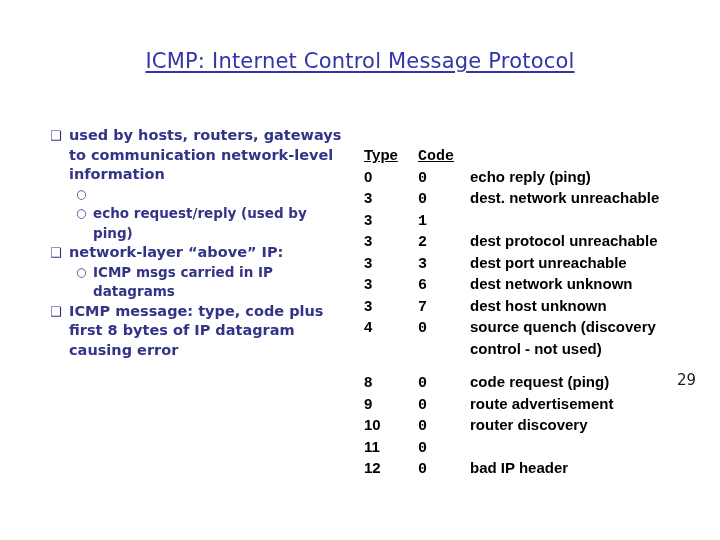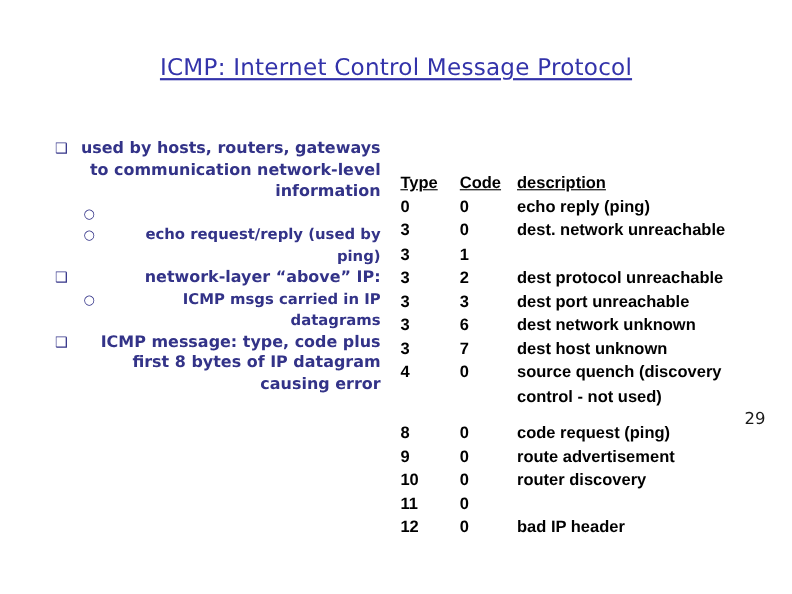--- a/index.html
+++ b/index.html
@@ -71,52 +71,51 @@
   .bullet-row.lvl1 .bullet-glyph {
     width: 19px;
     font-size: 13px;
   }
   .bullet-row.lvl2 .bullet-glyph {
     width: 17px;
     font-size: 12px;
   }
   .bullet-text {
     flex: 1 1 auto;
-    text-align: right;
   }
 
   
   .icmp-table {
     position: absolute;
     left: 364px;
     top: 144px;
     width: 350px;
     font-family: "Liberation Sans", sans-serif;
     font-weight: bold;
     font-size: 15px;
     color: #000000;
-    margin-top: 12px;
   }
   .tbl-row {
     display: flex;
     align-items: baseline;
     height: 21.5px;
     line-height: 21.5px;
   }
   .tbl-row.header .col {
     text-decoration: underline;
     text-underline-offset: 1px;
   }
   .col-type {
     flex: 0 0 auto;
     width: 54px;
   }
   .col-code {
     flex: 0 0 auto;
     width: 52px;
+    font-family: Liberation Mono, monospace;
   }
   .col-desc {
     flex: 1 1 auto;
     white-space: nowrap;
   }
   .tbl-row.spacer {
     height: 12px;
   }
 
   
@@ -160,21 +159,20 @@
       <div class="bullet-row lvl1">
         <span class="bullet-glyph">❑</span>
         <span class="bullet-text">ICMP message: type, code plus first 8 bytes of IP datagram causing error</span>
       </div>
     </div>
 
   <div class="icmp-table">
     <div class="tbl-row header">
       <span class="col col-type">Type</span>
       <span class="col col-code">Code</span>
-      <span class="col col-desc">description</span>
     </div>
     <div>
         <div class="tbl-row">
           <span class="col col-type">0</span>
           <span class="col col-code">0</span>
           <span class="col col-desc">echo reply (ping)</span>
         </div>
         <div class="tbl-row">
           <span class="col col-type">3</span>
           <span class="col col-code">0</span>

